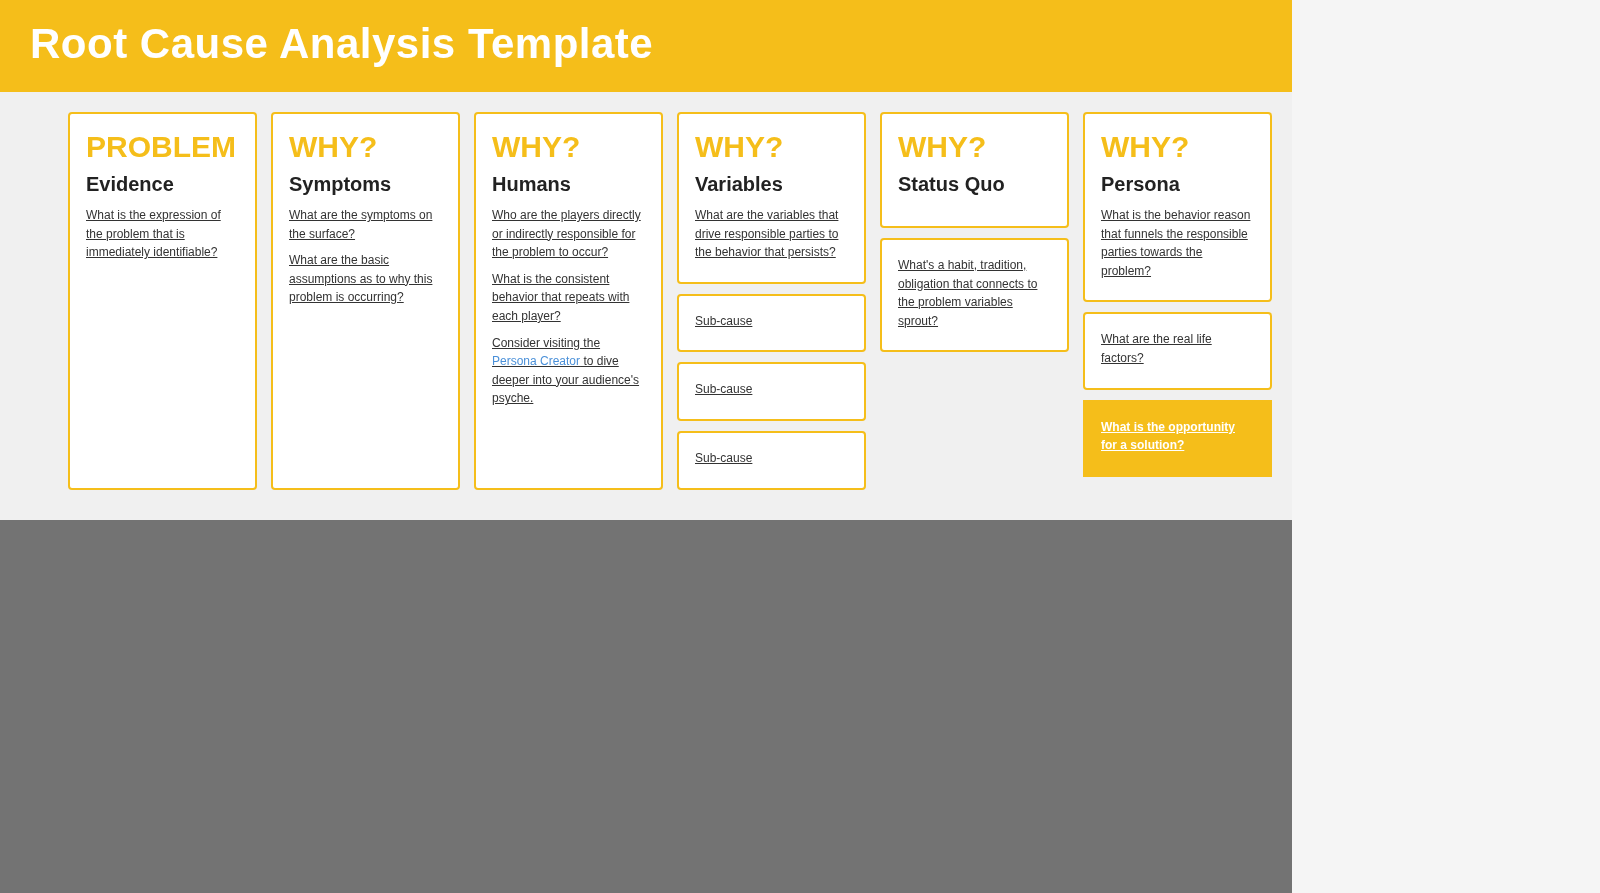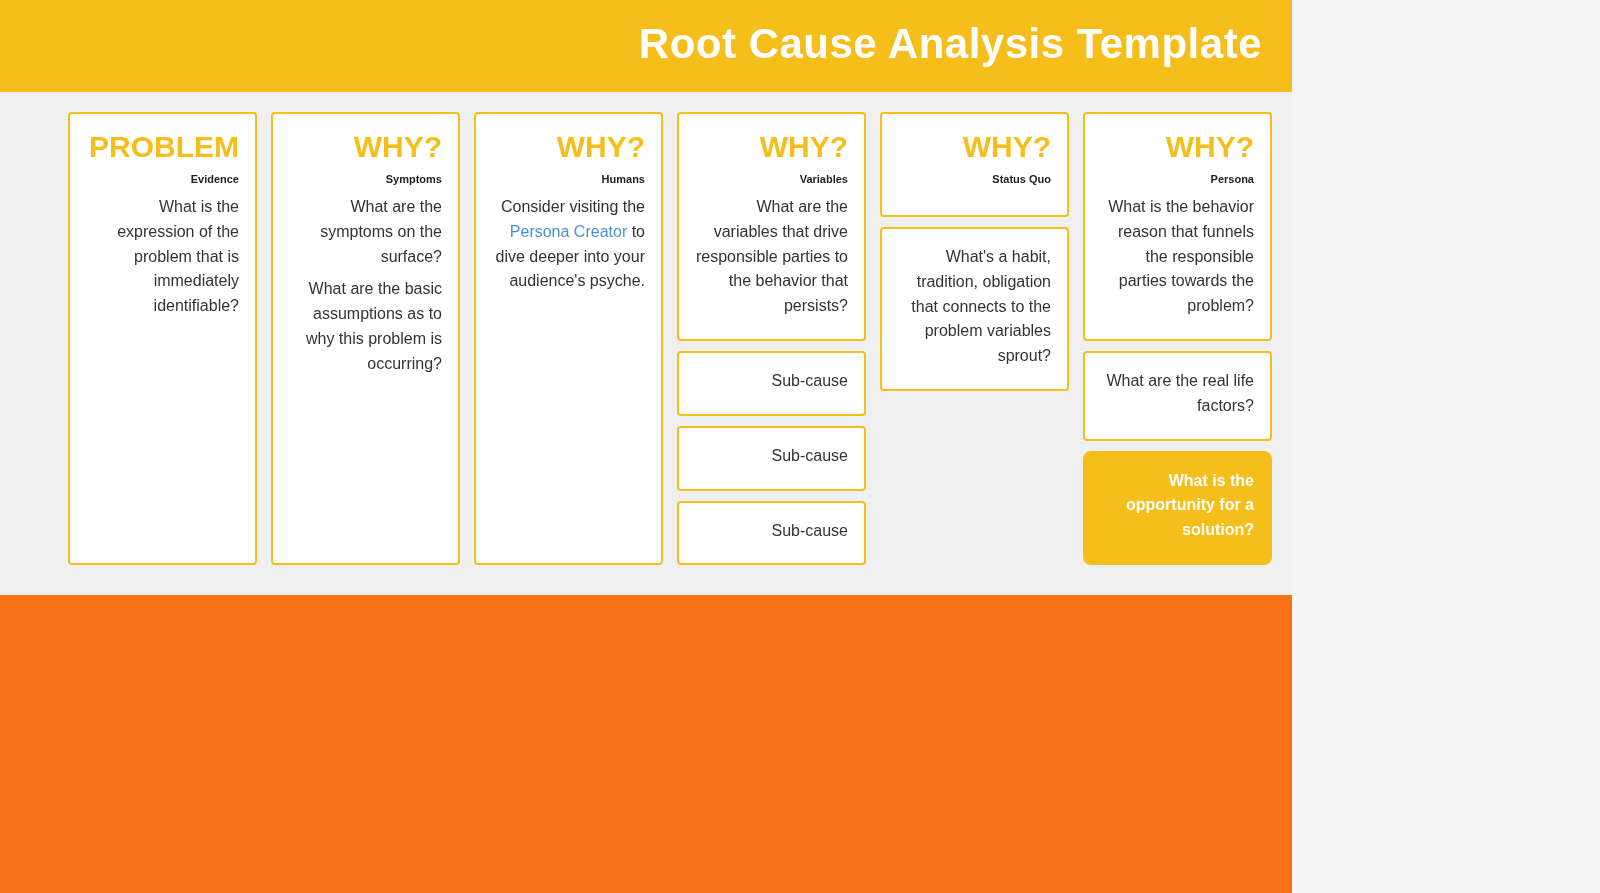--- a/index.html
+++ b/index.html
@@ -4,24 +4,23 @@
   <style>
     * { box-sizing: border-box; margin: 0; padding: 0; }
     body {
       font-family: 'Arial', sans-serif;
       background: #f5f5f5;
       min-height: 893px;
       min-width: 1600px;
     }
 
     .page-wrapper {
-      background: #f97316;
+      background: #737373;
       min-height: 893px;
       width: 1292px;
-      text-align: right;
     }
 
     .header {
       background: #F5BE1A;
       padding: 20px 30px 24px 30px;
     }
 
     .header-title {
       font-size: 42px;
       font-weight: 900;
@@ -60,45 +59,46 @@
 
     .card-heading {
       font-size: 30px;
       font-weight: 700;
       color: #F5BE1A;
       margin-bottom: 10px;
       line-height: 1.1;
     }
 
     .card-subheading {
-      font-size: 11px;
+      font-size: 20px;
       font-weight: 700;
       color: #222;
       margin-bottom: 10px;
     }
 
     .card-text {
-      font-size: 16px;
+      font-size: 12px;
       color: #333;
       line-height: 1.55;
+      text-decoration: underline;
     }
 
     .card-text + .card-text {
       margin-top: 8px;
     }
 
     .link-text {
       color: #4A90D9;
       text-decoration: none;
     }
 
     .card-highlight {
       background: #F5BE1A;
       border: 2px solid #F5BE1A;
-      border-radius: 8px;
+      border-radius: 0;
       padding: 16px 16px 20px 16px;
     }
 
     .card-highlight .card-text {
       color: #fff;
       font-weight: 600;
     }
   </style>
 </head>
 <body>
@@ -125,20 +125,22 @@
           <div class="card-subheading">Symptoms</div>
           <div class="card-text">What are the symptoms on the surface?</div>
           <div class="card-text">What are the basic assumptions as to why this problem is occurring?</div>
         </div>
       </div>
 
       <div class="column">
         <div class="card card-full">
           <div class="card-heading">WHY?</div>
           <div class="card-subheading">Humans</div>
+          <div class="card-text">Who are the players directly or indirectly responsible for the problem to occur?</div>
+          <div class="card-text">What is the consistent behavior that repeats with each player?</div>
           <div class="card-text">
             Consider visiting the <a class="link-text">Persona Creator</a> to dive deeper into your audience's psyche.
           </div>
         </div>
       </div>
 
       <div class="column">
         <div class="card">
           <div class="card-heading">WHY?</div>
           <div class="card-subheading">Variables</div>

